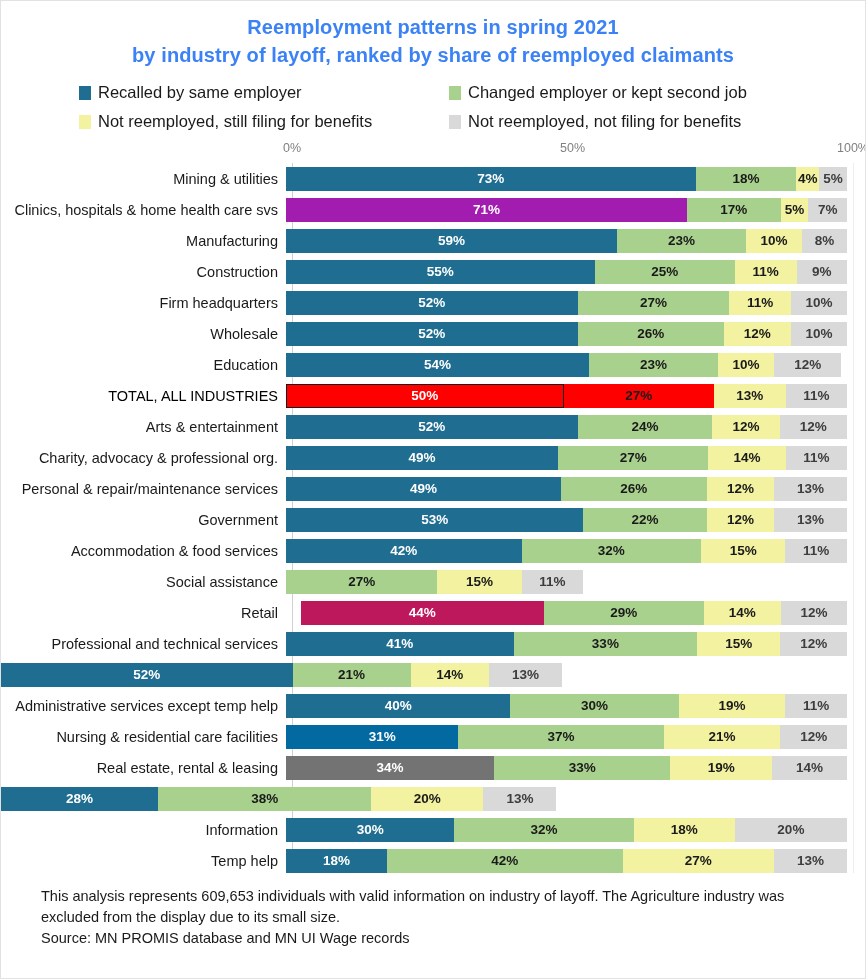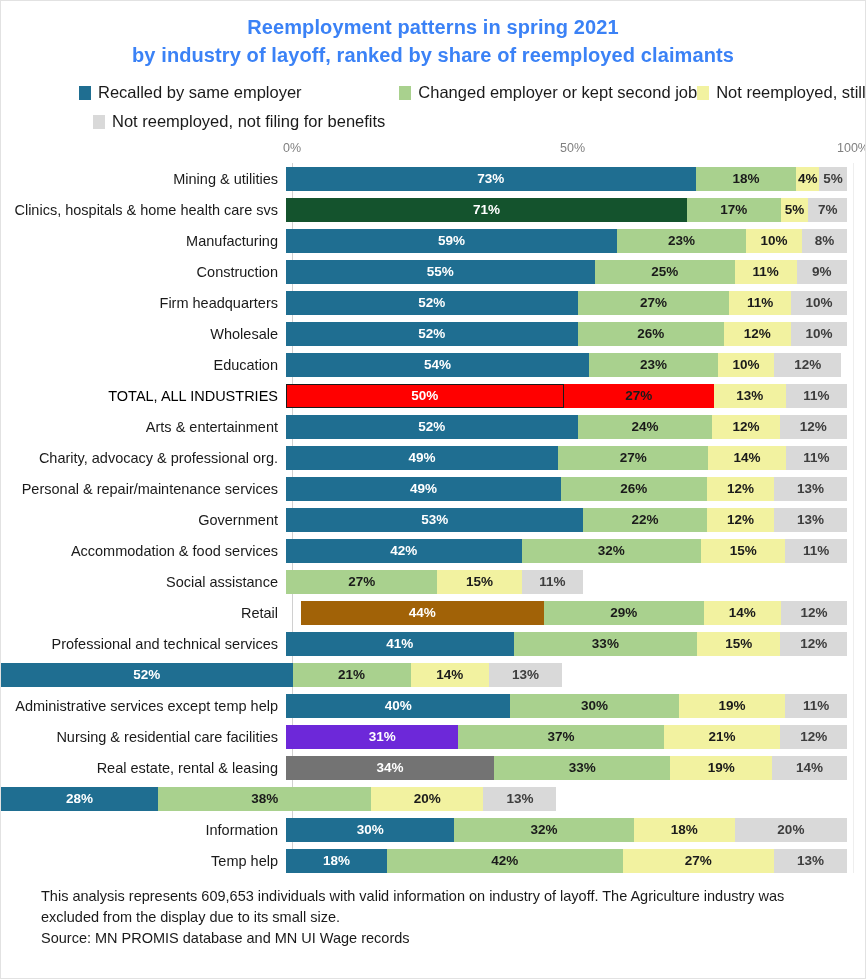--- a/index.html
+++ b/index.html
@@ -33,21 +33,21 @@
     color: #3b82f6;
     line-height: 28px;
     letter-spacing: 0.1px;
   }
 
   
   .legend {
     margin-top: 14px;
     padding: 0 74px 0 78px;
     display: grid;
-    grid-template-columns: 1fr 1fr 1fr;
+    grid-template-columns: 1fr 1fr;
     grid-row-gap: 10px;
     box-sizing: border-box;
   }
   .legend-item {
     display: flex;
     align-items: center;
     font-size: 16.5px;
     color: #1a1a1a;
     white-space: nowrap;
   }
@@ -200,21 +200,21 @@
         <div class="bar-track">
           <div class="seg s-recalled" style="width: 409.53px; background: rgb(31, 110, 145);">73%</div>
           <div class="seg s-changed" style="width: 100.98px; background: rgb(169, 209, 142);">18%</div>
           <div class="seg s-stillfiling" style="width: 22.44px; background: rgb(242, 242, 160);">4%</div>
           <div class="seg s-notfiling" style="width: 28.05px; background: rgb(217, 217, 217);">5%</div>
         </div>
       </div>
       <div class="bar-row">
         <div class="cat-label">Clinics, hospitals &amp; home health care svs</div>
         <div class="bar-track">
-          <div class="seg s-recalled" style="width: 407px; background: #14532d;">71%</div>
+          <div class="seg s-recalled" style="width: 407px; background: #a21caf;">71%</div>
           <div class="seg s-changed" style="width: 95.37px; background: rgb(169, 209, 142);">17%</div>
           <div class="seg s-stillfiling" style="width: 28.05px; background: rgb(242, 242, 160);">5%</div>
           <div class="seg s-notfiling" style="width: 39.27px; background: rgb(217, 217, 217);">7%</div>
         </div>
       </div>
       <div class="bar-row">
         <div class="cat-label">Manufacturing</div>
         <div class="bar-track">
           <div class="seg s-recalled" style="width: 330.99px; background: rgb(31, 110, 145);">59%</div>
           <div class="seg s-changed" style="width: 129.03px; background: rgb(169, 209, 142);">23%</div>
@@ -316,21 +316,21 @@
         <div class="cat-label">Social assistance</div>
         <div class="bar-track">
           <div class="seg s-changed" style="width: 151.47px; background: rgb(169, 209, 142);">27%</div>
           <div class="seg s-stillfiling" style="width: 84.15px; background: rgb(242, 242, 160);">15%</div>
           <div class="seg s-notfiling" style="width: 61.71px; background: rgb(217, 217, 217);">11%</div>
         </div>
       </div>
       <div class="bar-row">
         <div class="cat-label">Retail</div>
         <div class="bar-track">
-          <div class="seg s-recalled" style="width: 246.84px; background: #a16207; margin-left: 15px;">44%</div>
+          <div class="seg s-recalled" style="width: 246.84px; background: #be185d; margin-left: 15px;">44%</div>
           <div class="seg s-changed" style="width: 162.69px; background: rgb(169, 209, 142); text-align: right;">29%</div>
           <div class="seg s-stillfiling" style="width: 78.54px; background: rgb(242, 242, 160);">14%</div>
           <div class="seg s-notfiling" style="width: 67.32px; background: rgb(217, 217, 217);">12%</div>
         </div>
       </div>
       <div class="bar-row">
         <div class="cat-label">Professional and technical services</div>
         <div class="bar-track">
           <div class="seg s-recalled" style="width: 230.01px; background: rgb(31, 110, 145);">41%</div>
           <div class="seg s-changed" style="width: 185.13px; background: rgb(169, 209, 142);">33%</div>
@@ -351,21 +351,21 @@
         <div class="bar-track">
           <div class="seg s-recalled" style="width: 224.4px; background: rgb(31, 110, 145);">40%</div>
           <div class="seg s-changed" style="width: 168.3px; background: rgb(169, 209, 142);">30%</div>
           <div class="seg s-stillfiling" style="width: 106.59px; background: rgb(242, 242, 160);">19%</div>
           <div class="seg s-notfiling" style="width: 61.71px; background: rgb(217, 217, 217);">11%</div>
         </div>
       </div>
       <div class="bar-row">
         <div class="cat-label">Nursing &amp; residential care facilities</div>
         <div class="bar-track">
-          <div class="seg s-recalled" style="width: 173.91px; background: #6d28d9; padding-left: 20px;">31%</div>
+          <div class="seg s-recalled" style="width: 173.91px; background: #0369a1; padding-left: 20px;">31%</div>
           <div class="seg s-changed" style="width: 207.57px; background: rgb(169, 209, 142);">37%</div>
           <div class="seg s-stillfiling" style="width: 117.81px; background: rgb(242, 242, 160);">21%</div>
           <div class="seg s-notfiling" style="width: 67.32px; background: rgb(217, 217, 217);">12%</div>
         </div>
       </div>
       <div class="bar-row">
         <div class="cat-label">Real estate, rental &amp; leasing</div>
         <div class="bar-track">
           <div class="seg s-recalled" style="width: 218px; background: #737373;">34%</div>
           <div class="seg s-changed" style="width: 185.13px; background: rgb(169, 209, 142);">33%</div>

